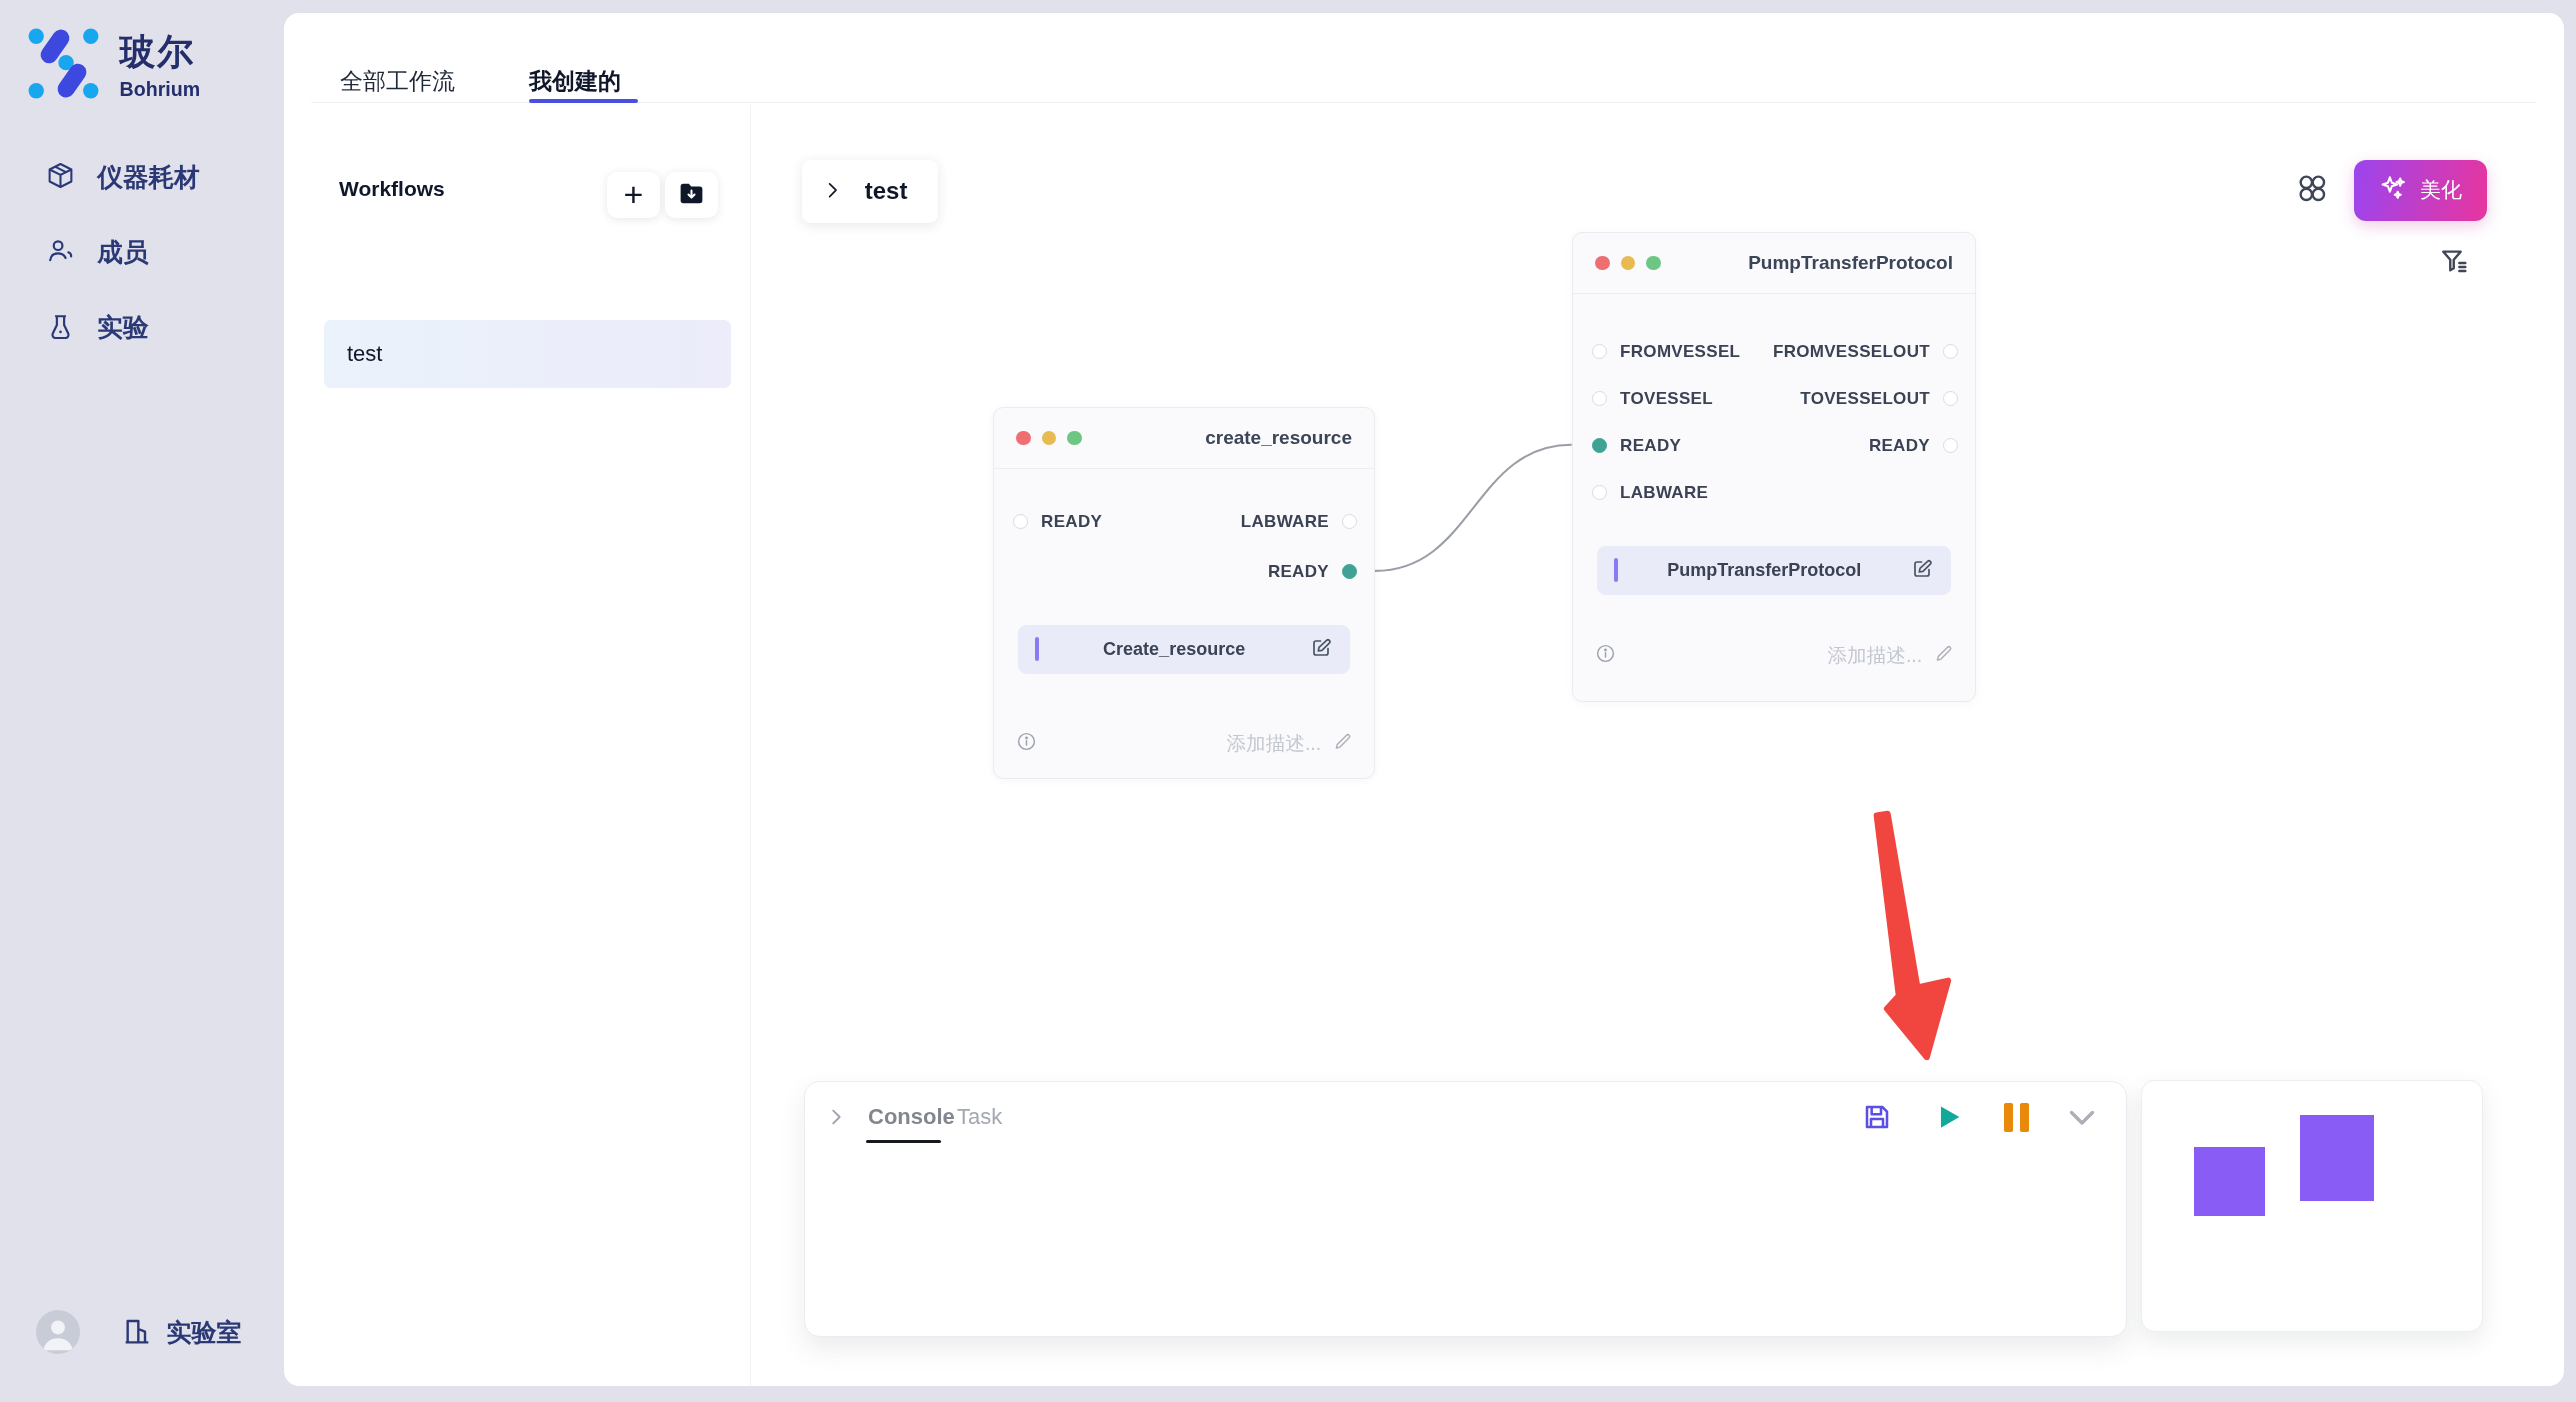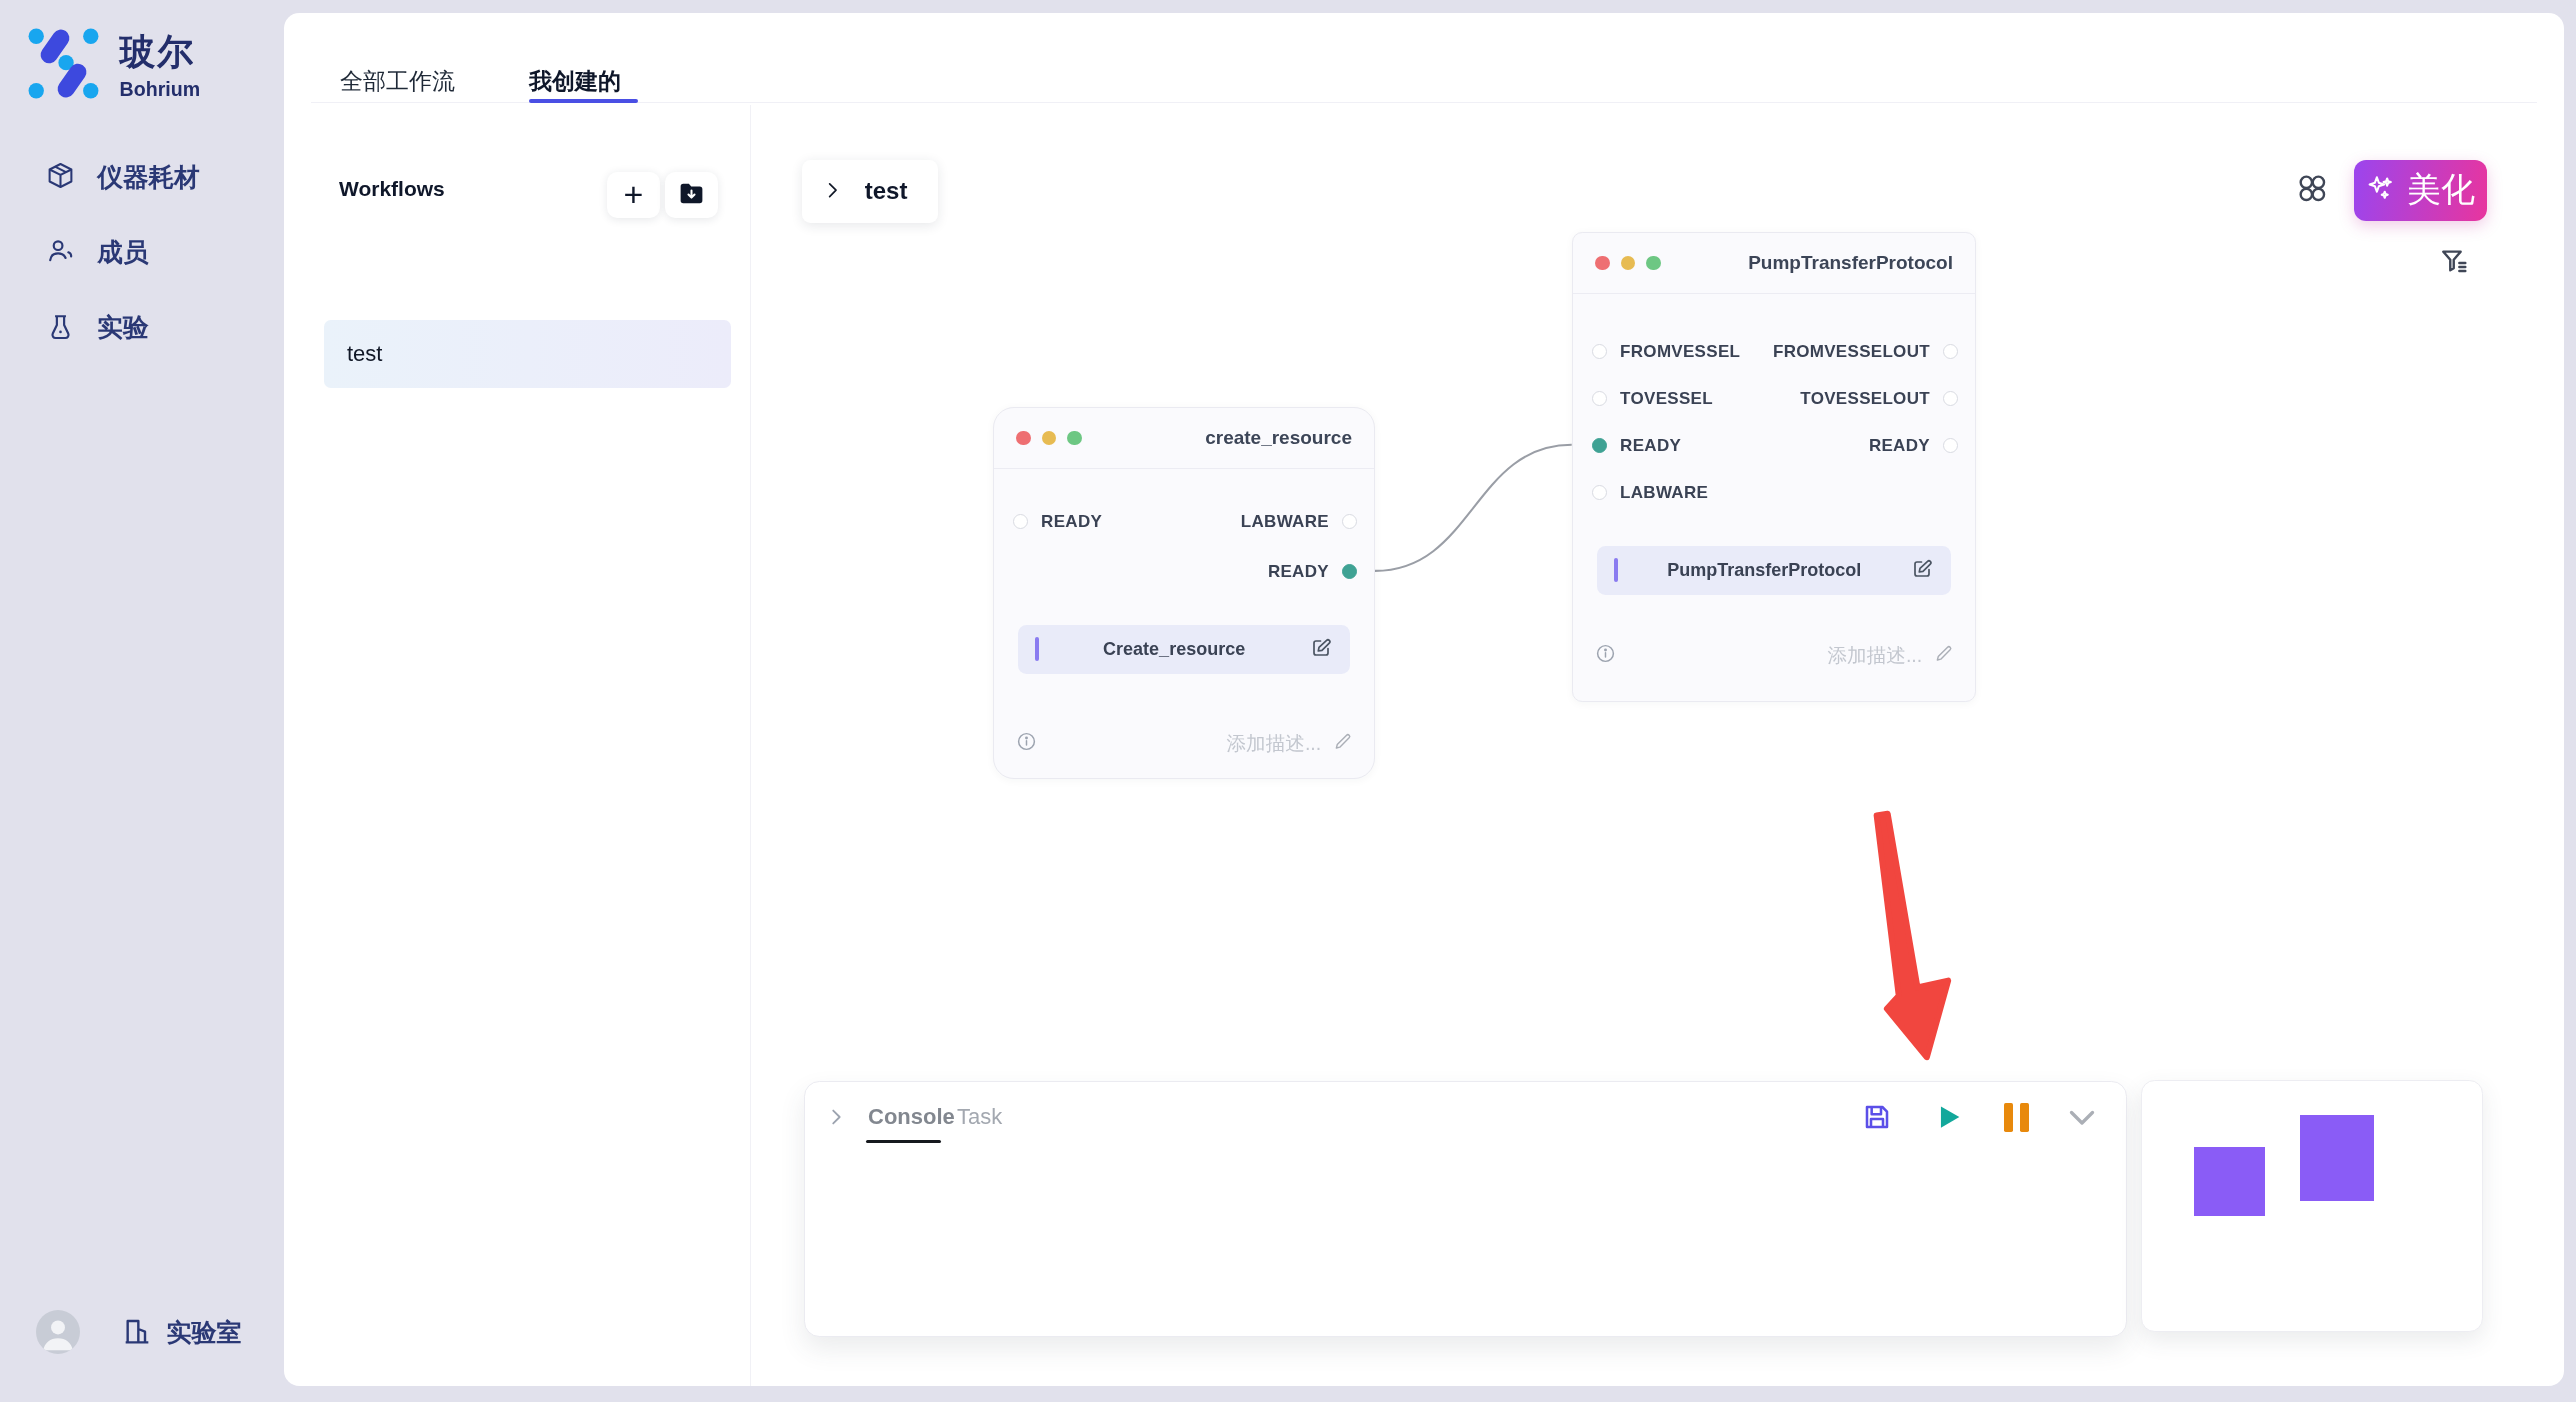--- a/index.html
+++ b/index.html
@@ -41,26 +41,26 @@
   .wf-item .name { font-size:22px; color:#111827; }
 
   
   .canvas { position:absolute; left:469px; top:92px; width:1812px; height:1281px; }
   .crumb { position:absolute; left:49px; top:55px; width:136px; height:63px; background:#fff; border-radius:8.5px;
            box-shadow:0 2.6px 12px rgba(31,41,55,.10); display:flex; align-items:center; padding-left:20.4px; gap:22px; cursor:pointer; }
   .crumb .t { font-size:24px; font-weight:800; color:#0F172A; }
   .grid-btn { position:absolute; left:1540px; top:65px; width:37px; height:37px; display:flex; align-items:center; justify-content:center; cursor:pointer; }
   .beautify { position:absolute; left:1601px; top:55px; width:133px; height:61px; border-radius:12px;
               background:linear-gradient(99deg,#9B45EE 0%,#E8359E 100%); color:#fff; display:flex; align-items:center; justify-content:center;
-              gap:12px; font-size:34px; box-shadow:0 5.1px 15.3px rgba(200,55,160,.25); cursor:pointer; }
+              gap:12px; font-size:21px; box-shadow:0 5.1px 15.3px rgba(200,55,160,.25); cursor:pointer; }
   .filter-btn { position:absolute; left:1682px; top:138px; width:37px; height:37px; display:flex; align-items:center; justify-content:center; cursor:pointer; }
 
   
   .node { position:absolute; background:#FAFAFD; border:1.7px solid #EAEAF1; border-radius:10.2px; box-shadow:0 1.7px 8.5px rgba(30,41,59,.04); }
-  .node-1 { left:240px; top:302px; width:382px; height:372px;border-radius:21px; }
+  .node-1 { left:240px; top:302px; width:382px; height:372px; }
   .node-2 { left:819px; top:127px; width:404px; height:470px; }
   .node-head { position:absolute; left:0; right:0; top:0; height:61px; border-bottom:1.7px solid #ECECF3; display:flex; align-items:center; padding:0 22px; }
   .dots { display:flex; gap:11px; }
   .dot { width:14.5px; height:14.5px; border-radius:50%; }
   .dot.r { background:#EE6F72; } .dot.y { background:#E7BB52; } .dot.g { background:#6DC783; }
   .node-title { margin-left:auto; font-size:19px; font-weight:700; color:#3C4557; }
   .prow { position:absolute; left:0; right:0; height:24px; display:flex; align-items:center; }
   .port-label { font-size:17px; font-weight:700; color:#3A4254; letter-spacing:0.3px; }
   .pc { width:15.3px; height:15.3px; border-radius:50%; background:#fff; border:1.7px solid #D9DBE2; flex:none; }
   .pc.on { background:#3FA294; border-color:#3FA294; }

